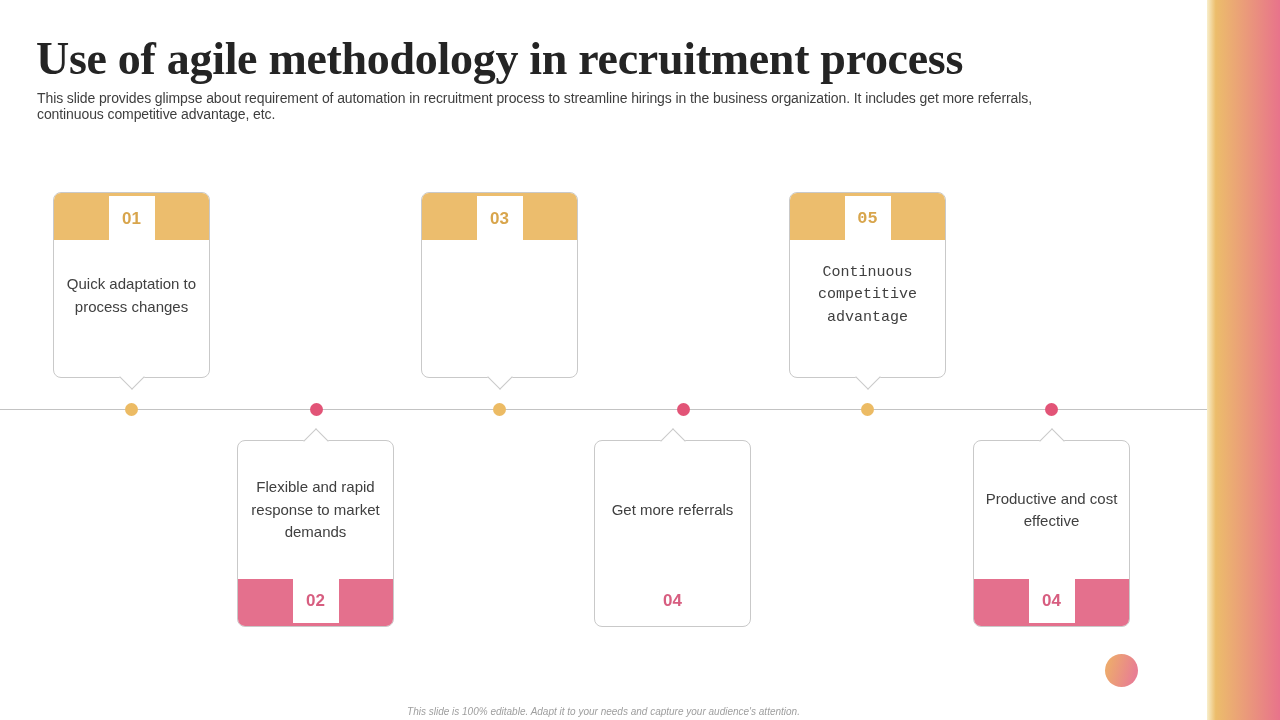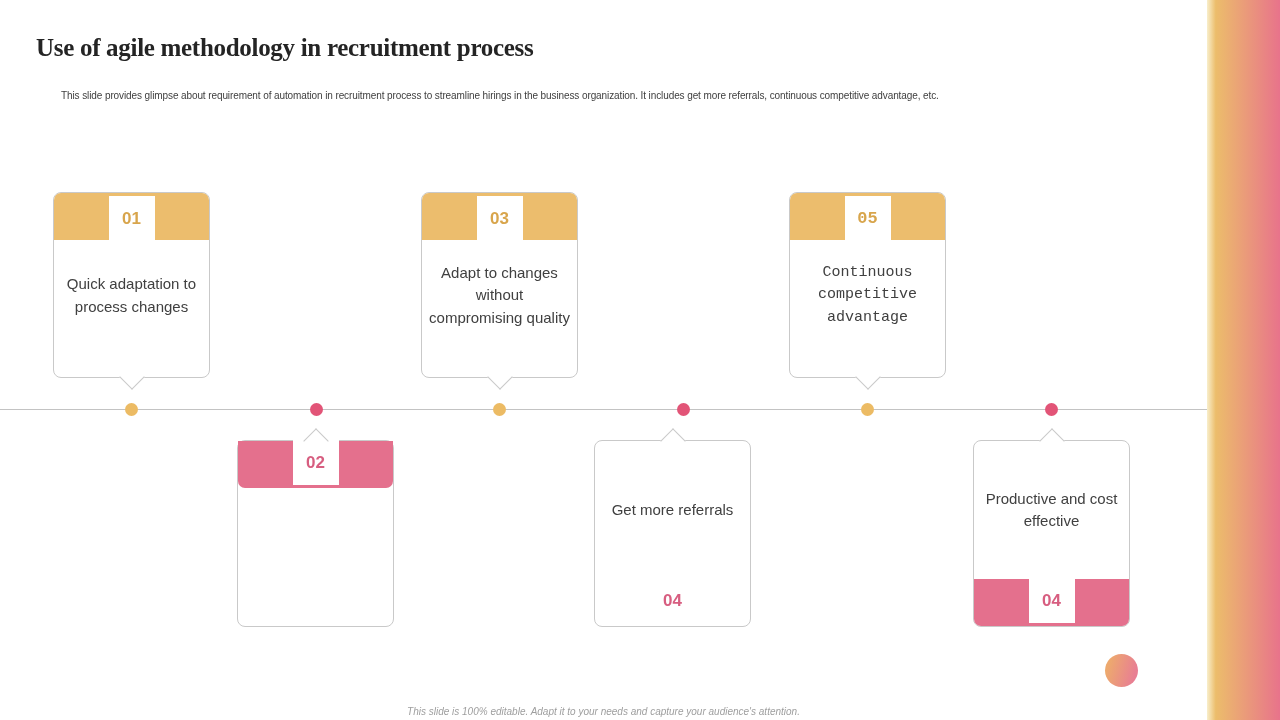--- a/index.html
+++ b/index.html
@@ -4,25 +4,25 @@
 <style>
   html,body { margin:0; padding:0; background:#888; }
   .slide {
     position:relative; width:1280px; height:720px; background:#ffffff;
     overflow:hidden; font-family:"Liberation Sans", sans-serif;
   }
   
   .title {
     position:absolute; left:36px; top:34px; width:1150px;
     font-family:"Liberation Serif", serif; font-weight:bold;
-    font-size:25px; letter-spacing:-0.3px; color:#242424; line-height:1.1;
+    font-size:46px; letter-spacing:-0.3px; color:#242424; line-height:1.1;
   }
   .subtitle {
     position:absolute; left:37px; top:90px; width:1010px;
-    font-size:10px; color:#3e3e3e; letter-spacing:-0.1px;margin-left:24px;
+    font-size:14px; color:#3e3e3e; letter-spacing:-0.1px;
   }
   
   .gradient-strip {
     position:absolute; top:0; right:0; width:73px; height:720px;
     background:linear-gradient(90deg,#f8eecb 0%,#ecbd6b 12%,#e8738b 100%);
   }
   
   .timeline-line {
     position:absolute; left:0; top:409px; width:1207px; height:1px;
     background:#c3c3c3;
@@ -91,37 +91,37 @@
       </div>
     </div>
 
     <div class="card-body">
       <span class="label">Quick adaptation to process changes</span>
     </div>
     <div class="notch notch-down"></div>
   </div>
       <div class="card bottom" style="left: 237px;">
 
+    <div class="card-body">
+      <span class="label">Flexible and rapid response to market demands</span>
+    </div>
     <div class="notch notch-up"></div>
   <div class="band pink">
       <div class="num-chip">
         <span class="num pink-text">02</span>
       </div>
     </div>
       </div>
       <div class="card top" style="left: 421px;">
         <div class="band gold">
       <div class="num-chip">
         <span class="num gold-text">03</span>
       </div>
     </div>
 
-    <div class="card-body">
-      <span class="label">Adapt to changes without compromising quality</span>
-    </div>
     <div class="notch notch-down"></div>
   </div>
       <div class="card bottom" style="left: 594px; align-items: center;">
 
     <div class="card-body">
       <span class="label">Get more referrals</span>
     </div>
     <div class="notch notch-up"></div>
   <div class="band pink">
       <div class="num-chip">

